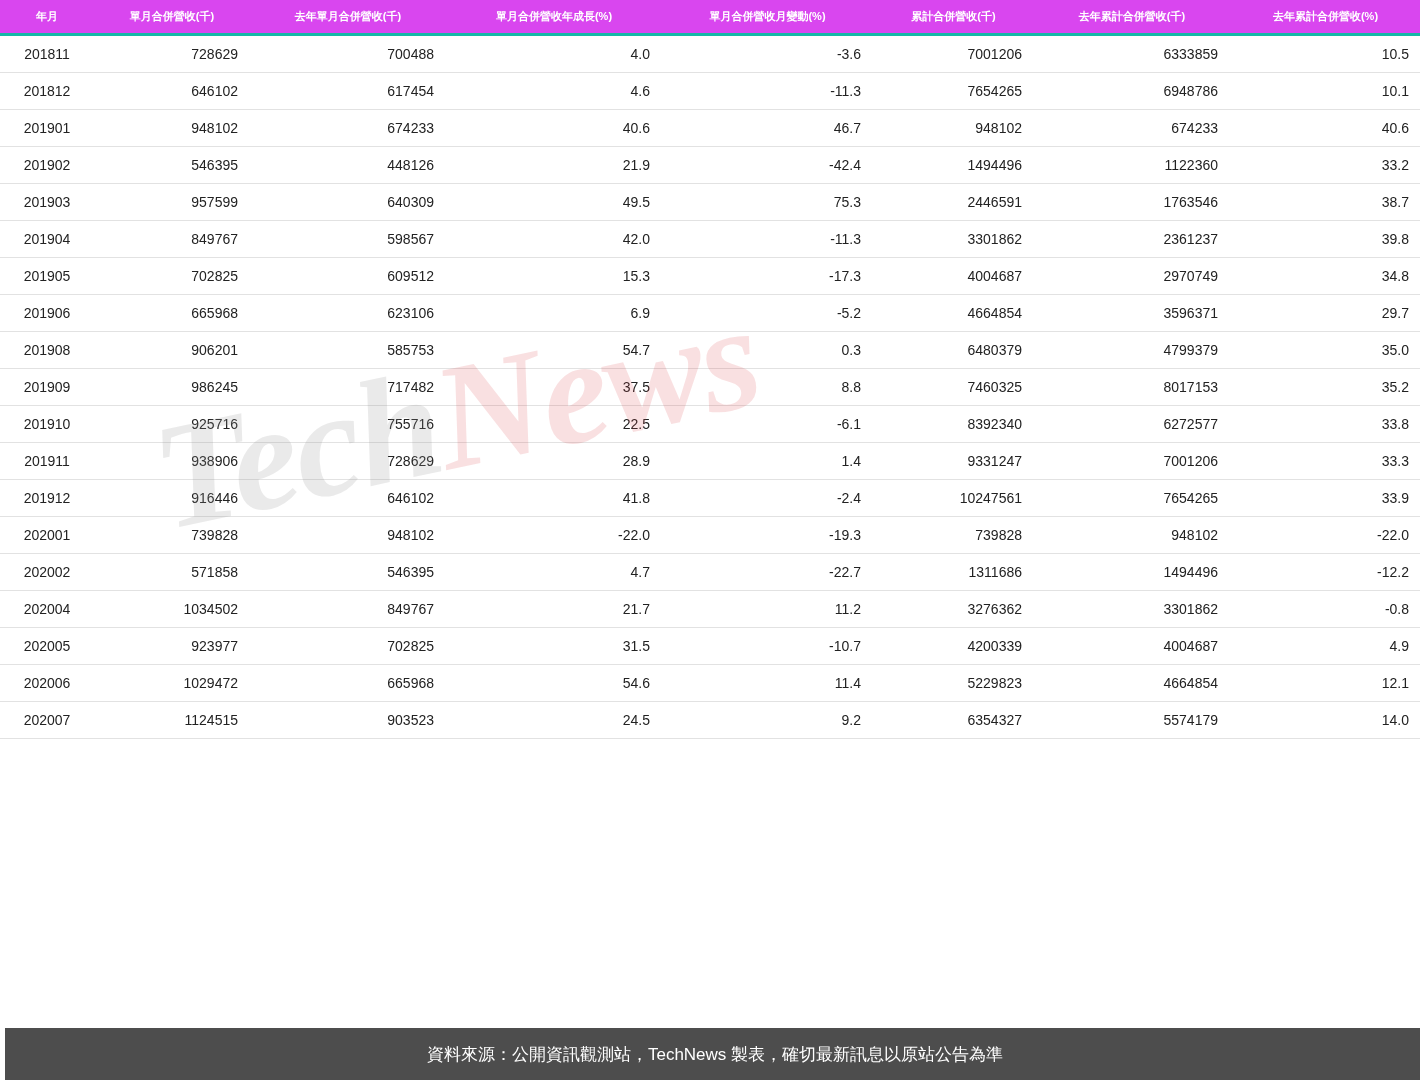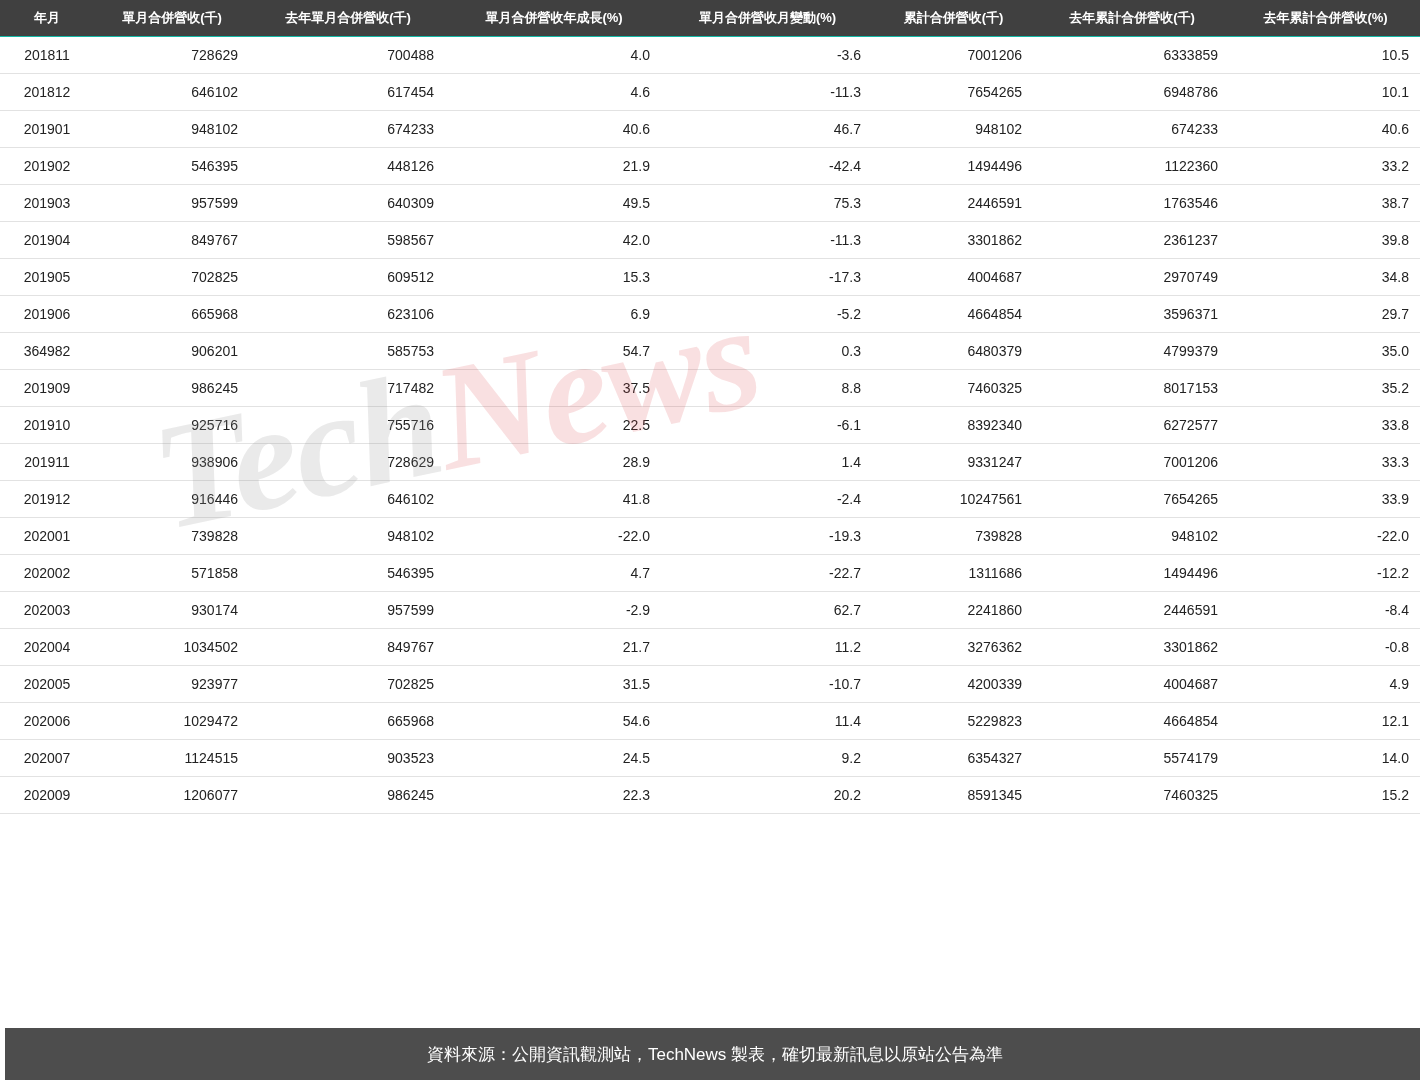--- a/index.html
+++ b/index.html
@@ -41,39 +41,39 @@
   .wm-text .news { color: rgba(220,60,70,0.16); }
 
   table.report {
     width: 1420px;
     border-collapse: collapse;
     table-layout: fixed;
     position: relative;
     z-index: 2;
   }
   table.report thead th {
-    background: #404040;
+    background: #d946ef;
     color: #ffffff;
-    font-size: 13px;
+    font-size: 11px;
     font-weight: bold;
     padding: 9px 8px;
     text-align: center;
     border: none;
     white-space: nowrap;
   }
   table.report tbody td {
     font-size: 14px;
     color: #222222;
     padding: 10px 12px;
     border-bottom: 1px solid #e2e2e2;
     background: transparent;
     white-space: nowrap;
   }
   table.report tbody tr:first-child td {
-    border-top: 1px solid #14b8a6;
+    border-top: 3px solid #14b8a6;
   }
   td.c-ym { text-align: center; width: 78px; }
   td.num { text-align: right; }
 
   th.w-ym { width: 78px; }
   th.w-rev { width: 140px; }
   th.w-lrev { width: 180px; }
   th.w-yoy { width: 200px; }
   th.w-mom { width: 195px; }
   th.w-acc { width: 145px; }
@@ -193,21 +193,21 @@
         <td class="c-ym">201906</td>
         <td class="num">665968</td>
         <td class="num">623106</td>
         <td class="num">6.9</td>
         <td class="num">-5.2</td>
         <td class="num">4664854</td>
         <td class="num">3596371</td>
         <td class="num">29.7</td>
       </tr>
       <tr>
-        <td class="c-ym">364982</td>
+        <td class="c-ym">201908</td>
         <td class="num">906201</td>
         <td class="num">585753</td>
         <td class="num">54.7</td>
         <td class="num">0.3</td>
         <td class="num">6480379</td>
         <td class="num">4799379</td>
         <td class="num">35.0</td>
       </tr>
       <tr>
         <td class="c-ym">201909</td>
@@ -263,30 +263,20 @@
         <td class="c-ym">202002</td>
         <td class="num">571858</td>
         <td class="num">546395</td>
         <td class="num">4.7</td>
         <td class="num">-22.7</td>
         <td class="num">1311686</td>
         <td class="num">1494496</td>
         <td class="num">-12.2</td>
       </tr>
       <tr>
-        <td class="c-ym">202003</td>
-        <td class="num">930174</td>
-        <td class="num">957599</td>
-        <td class="num">-2.9</td>
-        <td class="num">62.7</td>
-        <td class="num">2241860</td>
-        <td class="num">2446591</td>
-        <td class="num">-8.4</td>
-      </tr>
-      <tr>
         <td class="c-ym">202004</td>
         <td class="num">1034502</td>
         <td class="num">849767</td>
         <td class="num">21.7</td>
         <td class="num">11.2</td>
         <td class="num">3276362</td>
         <td class="num">3301862</td>
         <td class="num">-0.8</td>
       </tr>
       <tr>
@@ -312,28 +302,18 @@
       <tr>
         <td class="c-ym">202007</td>
         <td class="num">1124515</td>
         <td class="num">903523</td>
         <td class="num">24.5</td>
         <td class="num">9.2</td>
         <td class="num">6354327</td>
         <td class="num">5574179</td>
         <td class="num">14.0</td>
       </tr>
-      <tr>
-        <td class="c-ym">202009</td>
-        <td class="num">1206077</td>
-        <td class="num">986245</td>
-        <td class="num">22.3</td>
-        <td class="num">20.2</td>
-        <td class="num">8591345</td>
-        <td class="num">7460325</td>
-        <td class="num">15.2</td>
-      </tr>
     </tbody>
 </table>
 
 <div class="footer">
   <span>資料來源：公開資訊觀測站，TechNews 製表，確切最新訊息以原站公告為準</span>
 </div>
 
 </body></html>

